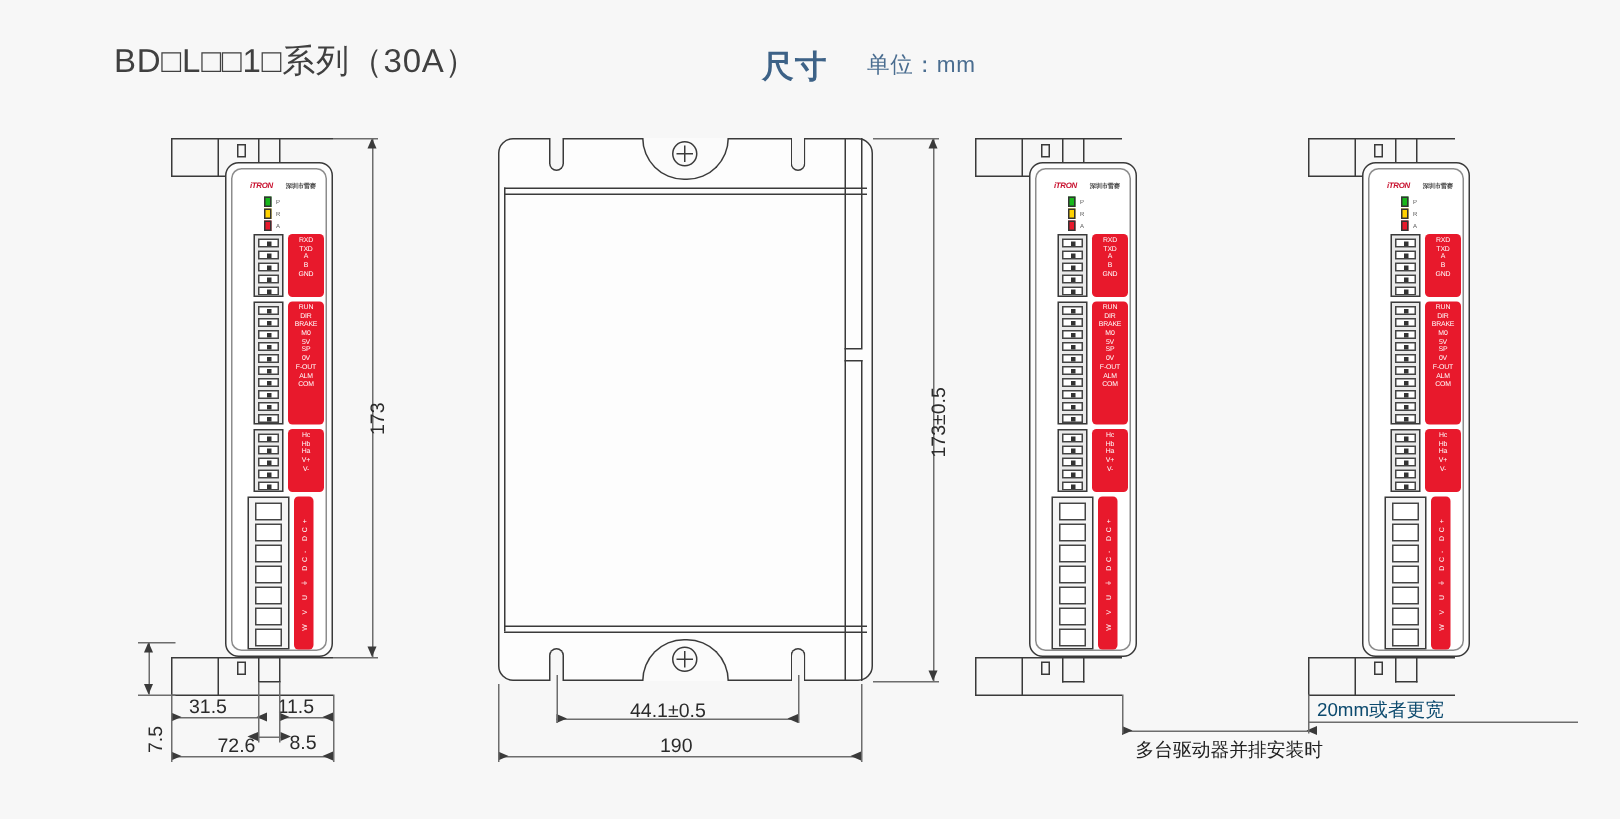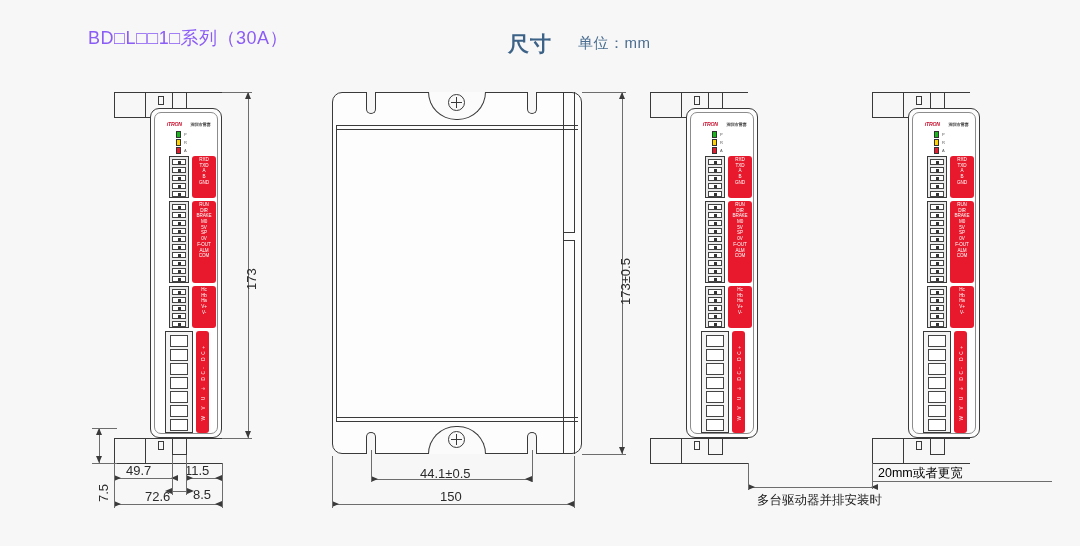--- a/index.html
+++ b/index.html
@@ -9,23 +9,23 @@
     background:#f7f7f7;
     font-family:"Liberation Sans", sans-serif;
     overflow:hidden;
     position:relative;
     color:#2b2b2b;
   }
   #root { position:relative; width:1080px; height:546px; }
 
   
   .hdr-title {
-    position:absolute; left:88px; top:26px;
-    font-size:18px; letter-spacing:0.5px;
-    color:#8b5cf6; white-space:nowrap;
+    position:absolute; left:76px; top:26px;
+    font-size:22px; letter-spacing:0.5px;
+    color:#404040; white-space:nowrap;
   }
   .hdr-dim {
     position:absolute; left:508px; top:30px;
     font-size:21px; color:#3d6287; font-weight:bold; letter-spacing:1px;
   }
   .hdr-unit {
     position:absolute; left:578px; top:34px;
     font-size:15px; color:#4a6d90; letter-spacing:0.5px;
   }
 
@@ -135,21 +135,21 @@
   .arrowL, .arrowR, .arrowU, .arrowD {
     position:absolute; width:0; height:0;
   }
   .arrowL { border-top:3px solid transparent; border-bottom:3px solid transparent; border-right:7px solid #3a3a3a; }
   .arrowR { border-top:3px solid transparent; border-bottom:3px solid transparent; border-left:7px solid #3a3a3a; }
   .arrowU { border-left:3px solid transparent; border-right:3px solid transparent; border-bottom:7px solid #3a3a3a; }
   .arrowD { border-left:3px solid transparent; border-right:3px solid transparent; border-top:7px solid #3a3a3a; }
 
   .note { position:absolute; font-size:12.5px; color:#222; white-space:nowrap; }
   .note-box {
-    position:absolute; font-size:12.5px; color:#000000; white-space:nowrap;
+    position:absolute; font-size:12.5px; color:#0c4a6e; white-space:nowrap;
   }
 </style>
 </head>
 <body>
 
 <div id="root">
 
   <div class="hdr-title">BD□L□□1□系列（30A）</div>
   <div class="hdr-dim">尺寸</div>
   <div class="hdr-unit">单位：mm</div>
@@ -272,21 +272,21 @@
     <div class="ln vl thin" style="left:99px; top:428px; height:35px;"></div>
     <div class="arrowU" style="left:96px; top:428px;"></div>
     <div class="arrowD" style="left:96px; top:456px;"></div>
     <div class="ln hl thin" style="left:92px; top:428px; width:25px;"></div>
     <div class="ln hl thin" style="left:92px; top:463px; width:25px;"></div>
     <div class="dimtxt rot90" style="left:96px; top:502px;">7.5</div>
 
     <div class="ln hl thin" style="left:114px; top:478px; width:64px;"></div>
     <div class="arrowR" style="left:114px; top:475px;"></div>
     <div class="arrowL" style="left:171px; top:475px;"></div>
-    <div class="dimtxt" style="left:126px; top:463px;">49.7</div>
+    <div class="dimtxt" style="left:126px; top:463px;">31.5</div>
 
     <div class="ln hl thin" style="left:186px; top:478px; width:36px;"></div>
     <div class="arrowR" style="left:186px; top:475px;"></div>
     <div class="arrowL" style="left:215px; top:475px;"></div>
     <div class="dimtxt" style="left:185px; top:463px;">11.5</div>
 
     <div class="ln hl thin" style="left:172px; top:491px; width:15px;"></div>
     <div class="arrowL" style="left:165px; top:488px;"></div>
     <div class="arrowR" style="left:187px; top:488px;"></div>
     <div class="dimtxt" style="left:193px; top:487px;">8.5</div>
@@ -341,21 +341,21 @@
     <div class="arrowL" style="left:525px; top:476px;"></div>
     <div class="ln vl thin" style="left:371px; top:450px; height:32px;"></div>
     <div class="ln vl thin" style="left:532px; top:450px; height:32px;"></div>
     <div class="dimtxt" style="left:420px; top:466px;">44.1±0.5</div>
 
     <div class="ln hl thin" style="left:332px; top:504px; width:242px;"></div>
     <div class="arrowR" style="left:332px; top:501px;"></div>
     <div class="arrowL" style="left:567px; top:501px;"></div>
     <div class="ln vl thin" style="left:332px; top:456px; height:52px;"></div>
     <div class="ln vl thin" style="left:574px; top:456px; height:52px;"></div>
-    <div class="dimtxt" style="left:440px; top:489px;">150</div>
+    <div class="dimtxt" style="left:440px; top:489px;">190</div>
   </div>
 
   <div>
     <div class="ln hl" style="left:650px; top:92px; width:98px;"></div>
     <div class="ln vl" style="left:650px; top:92px; height:26px;"></div>
     <div class="ln hl" style="left:650px; top:117px; width:98px;"></div>
     <div class="ln vl" style="left:681px; top:92px; height:26px;"></div>
     <div class="ln" style="left:694px; top:96px; width:6px; height:9px; background:none; border:1px solid #3a3a3a;"></div>
     <div class="ln vl" style="left:708px; top:92px; height:17px;"></div>
     <div class="ln vl" style="left:722px; top:92px; height:17px;"></div>

